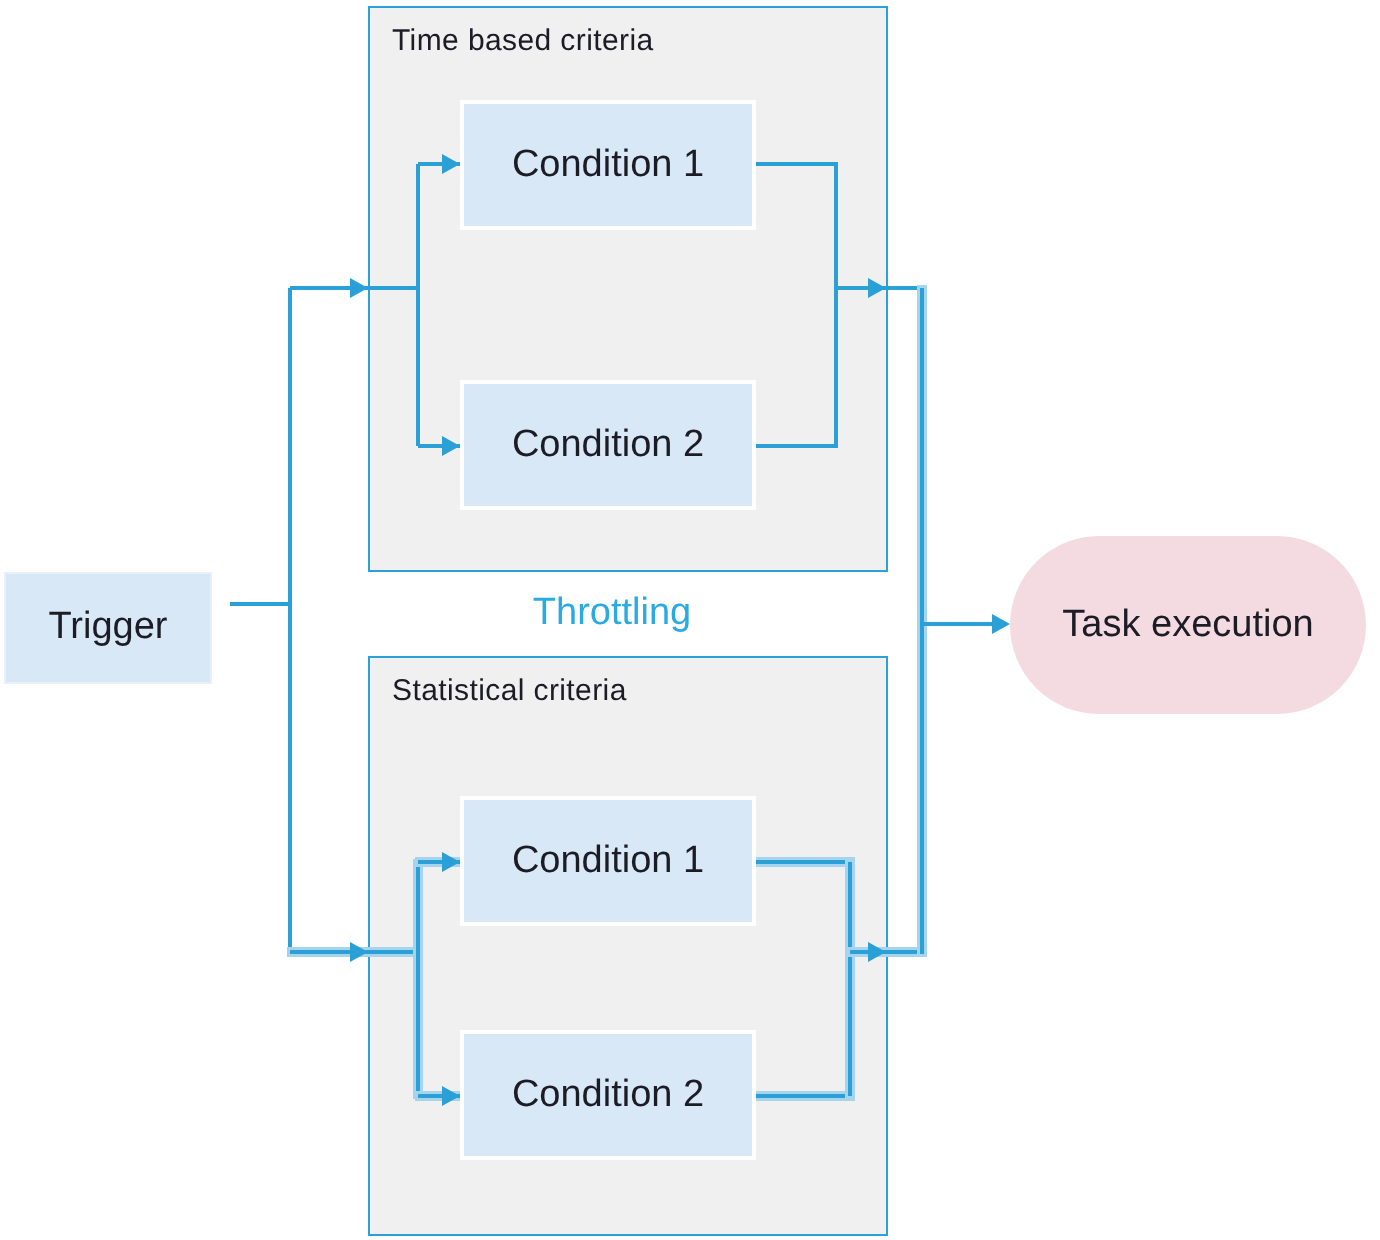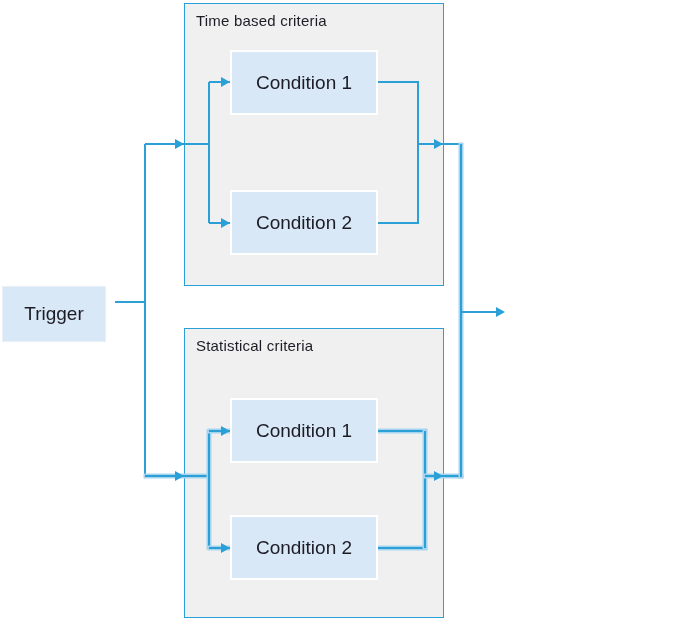--- a/index.html
+++ b/index.html
@@ -117,15 +117,19 @@
   <div class="node condition" style="left:230px;top:190px;width:148px;height:65px;">
     <span>Condition 2</span>
   </div>
   <div class="node condition" style="left:230px;top:398px;width:148px;height:65px;">
     <span>Condition 1</span>
   </div>
   <div class="node condition" style="left:230px;top:515px;width:148px;height:65px;">
     <span>Condition 2</span>
   </div>
 
+  <div class="node pill" style="left:505px;top:268px;width:178px;height:89px;">
+    <span>Task execution</span>
+  </div>
 
+  <div class="throttling">Throttling</div>
 
 </div>
 
 </body></html>

